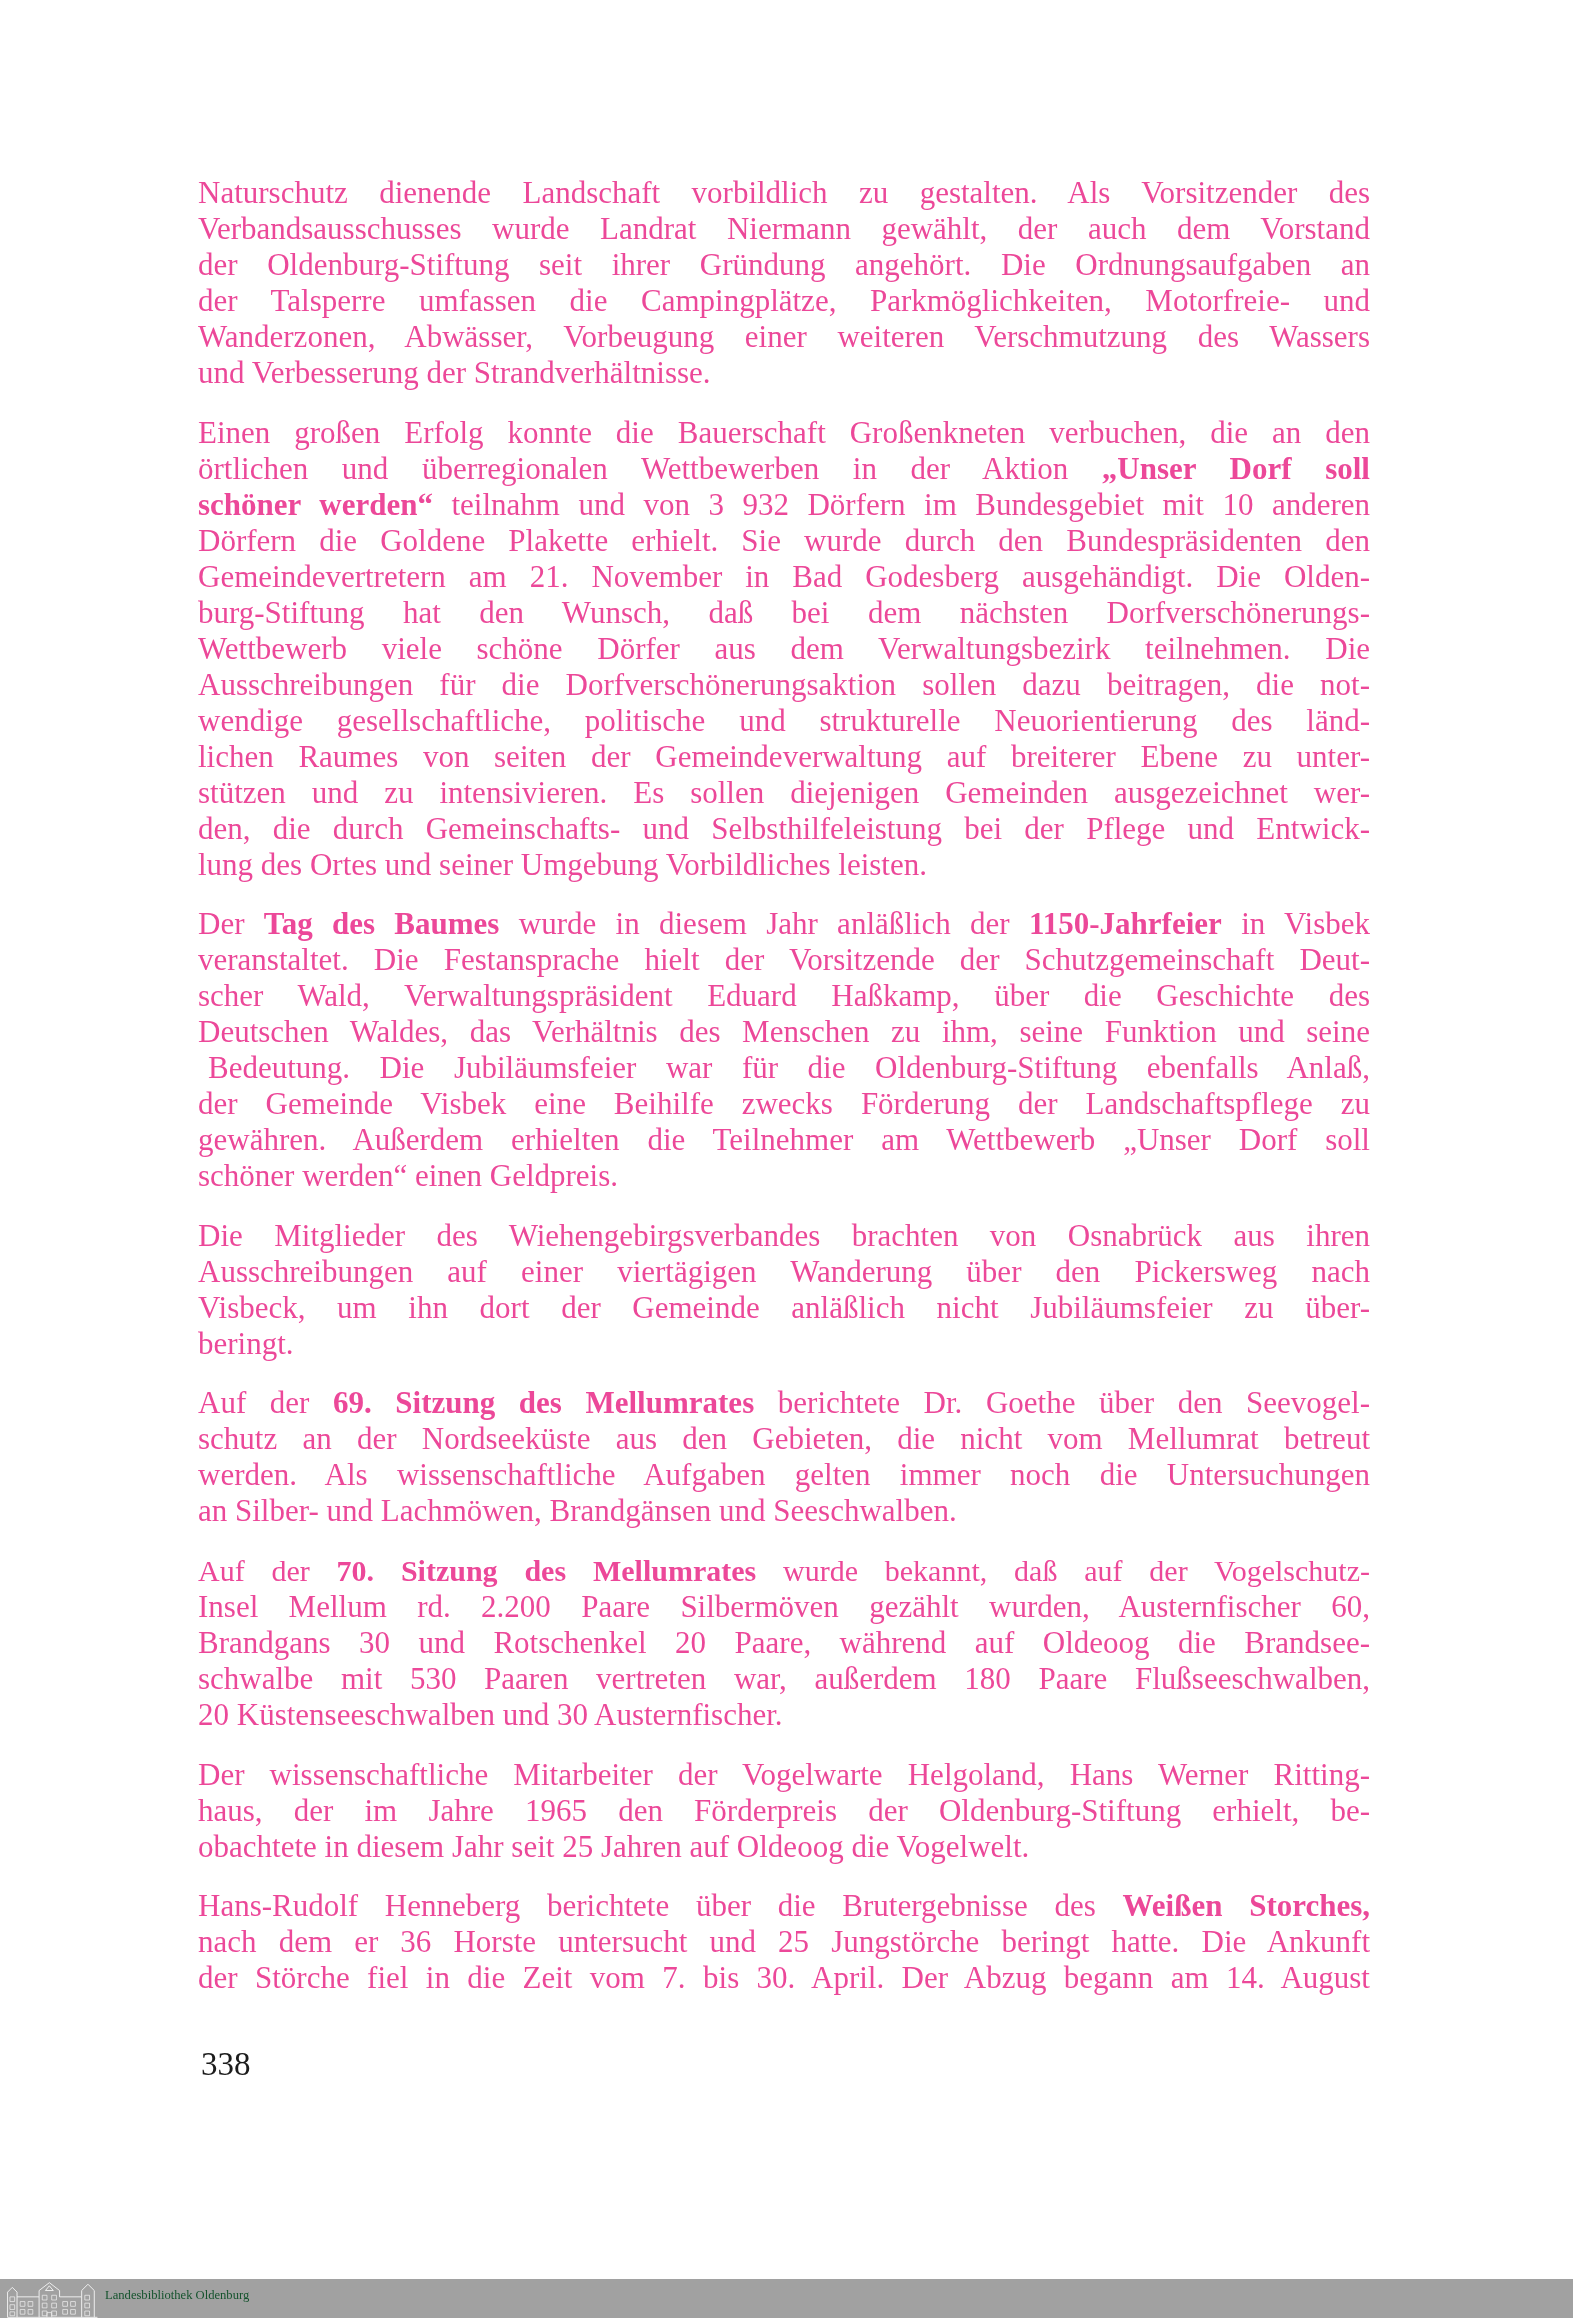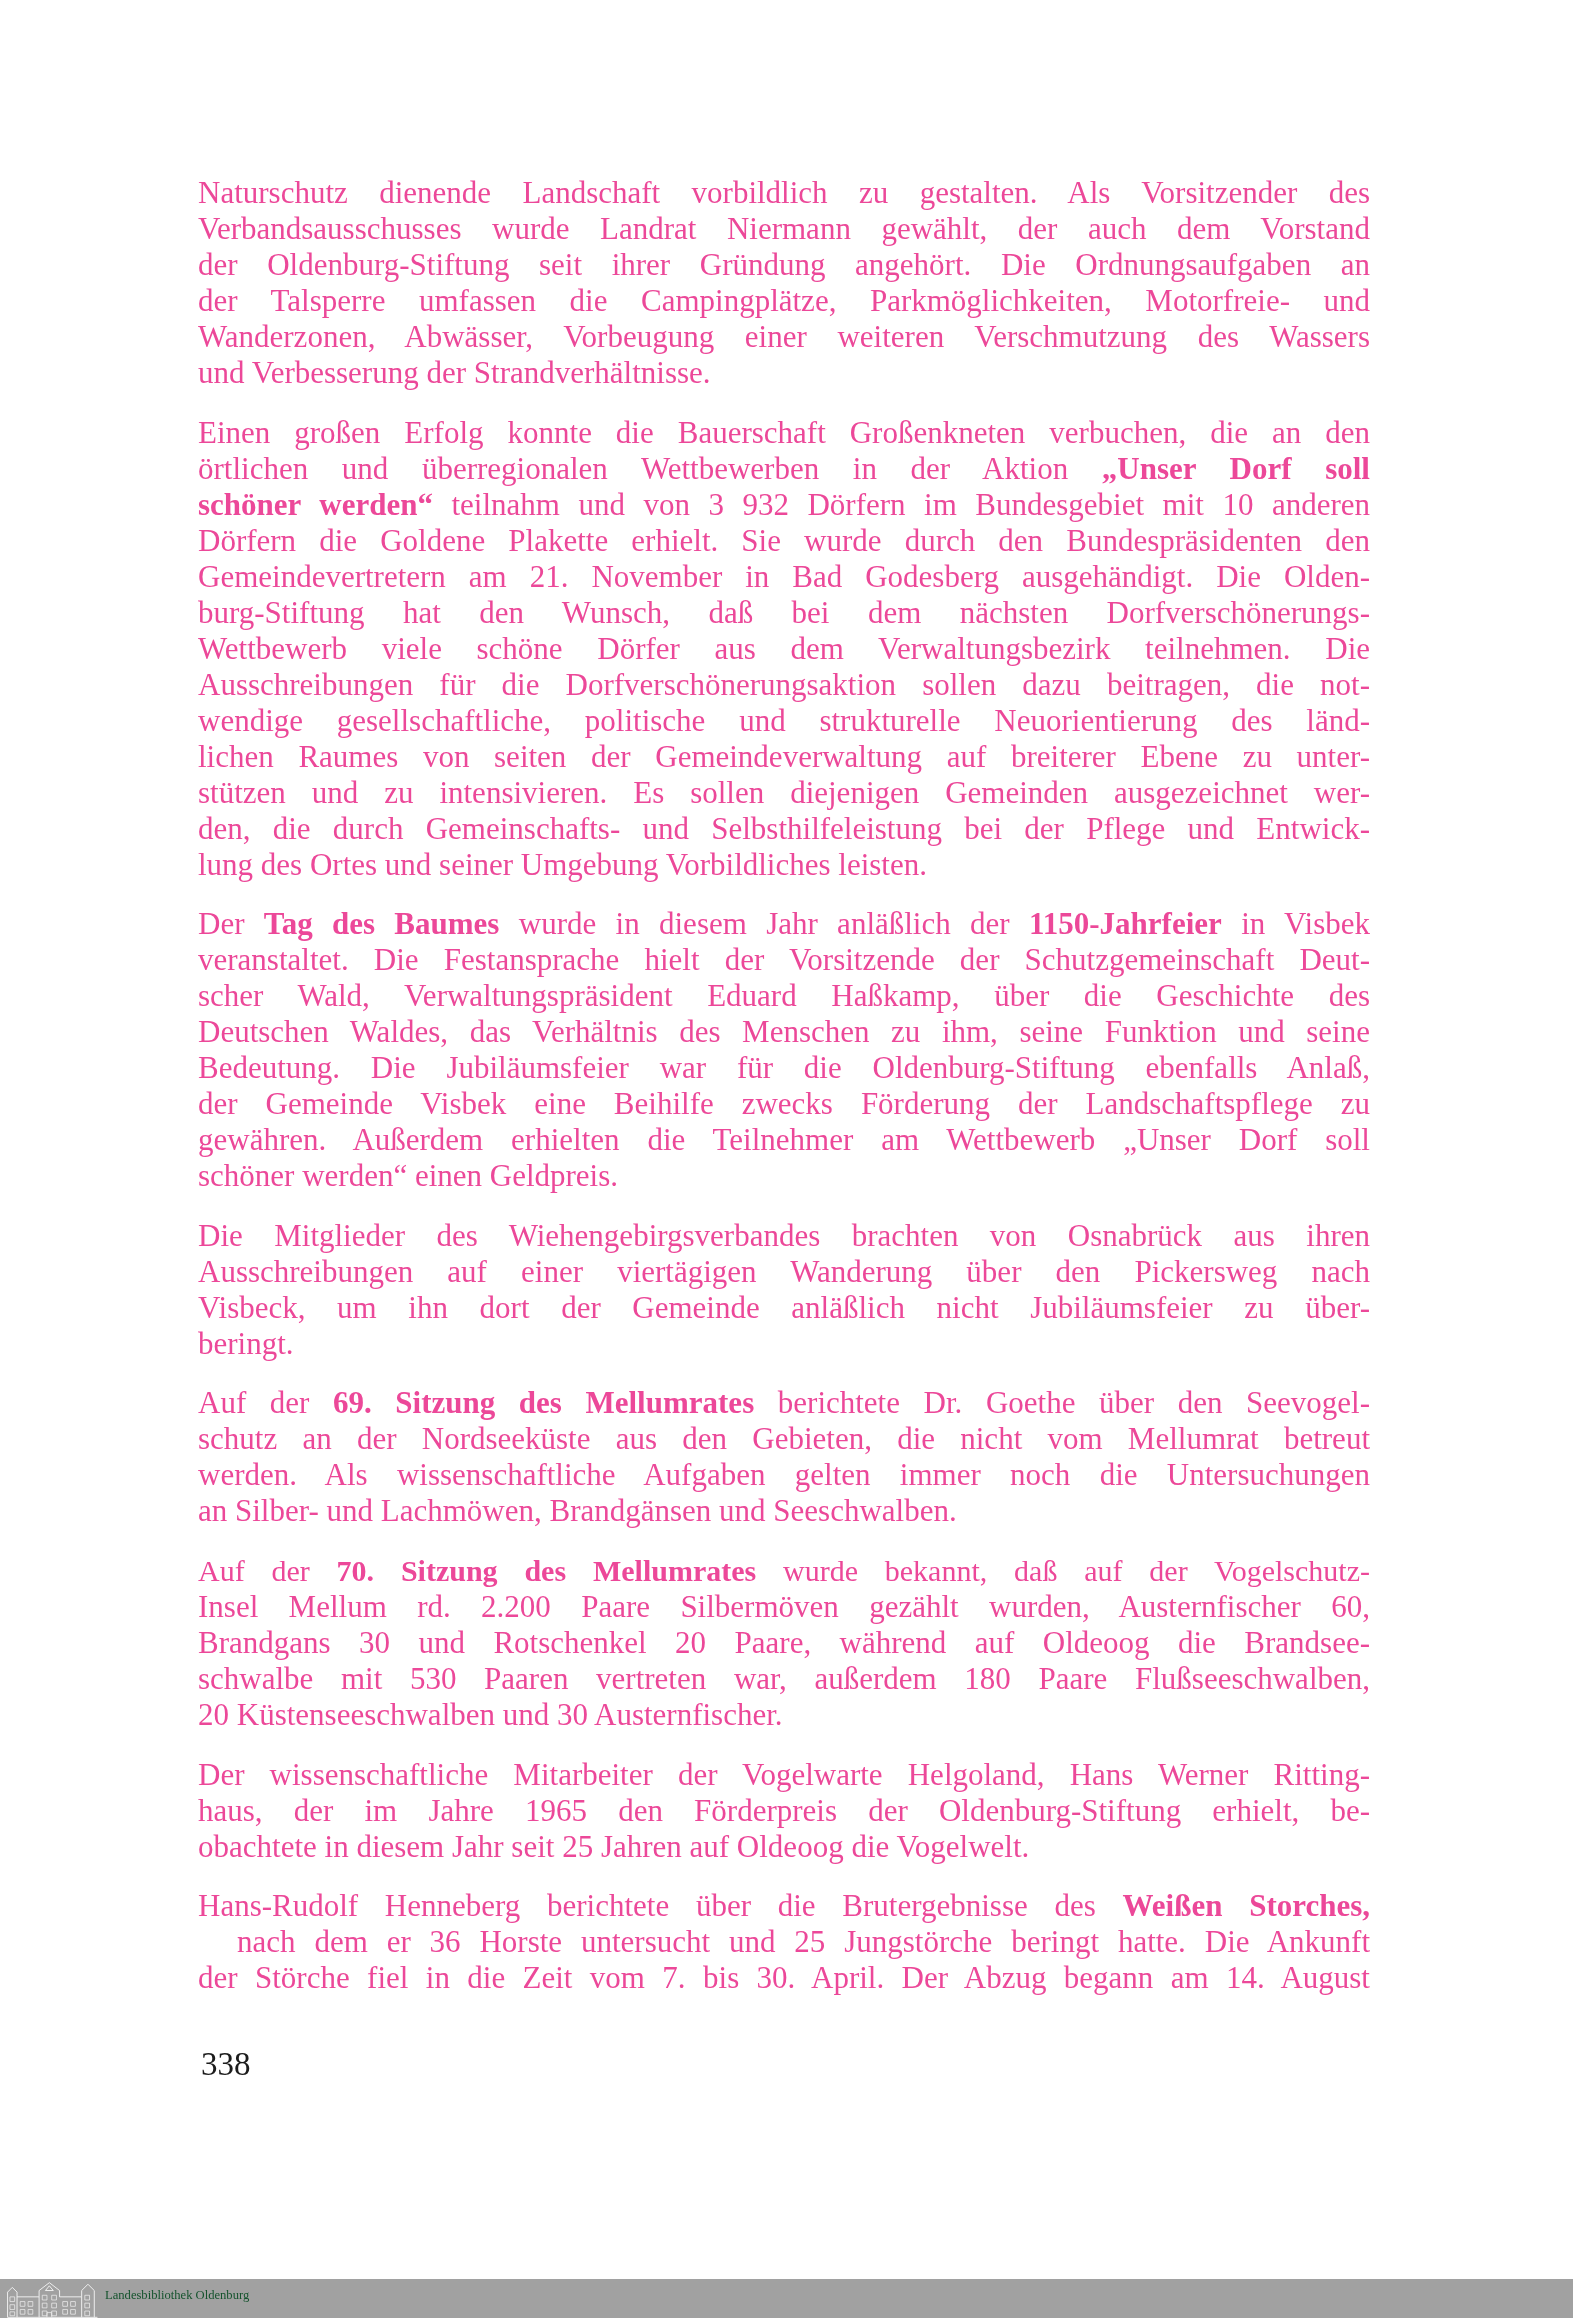--- a/index.html
+++ b/index.html
@@ -56,21 +56,21 @@
       <div class="line" style="white-space: normal;"><span class="">lichen Raumes von seiten der Gemeindeverwaltung auf breiterer Ebene zu unter-</span></div>
       <div class="line" style="white-space: normal;"><span class="">stützen und zu intensivieren. Es sollen diejenigen Gemeinden ausgezeichnet wer-</span></div>
       <div class="line" style="white-space: normal;"><span class="">den, die durch Gemeinschafts- und Selbsthilfeleistung bei der Pflege und Entwick-</span></div>
       <div class="line last" style="white-space: normal;"><span class="">lung des Ortes und seiner Umgebung Vorbildliches leisten.</span></div>
     </div>
     <div class="para">
       <div class="line" style="white-space: normal;"><span class="">Der </span><span class="b">Tag des Baumes</span><span class=""> wurde in diesem Jahr anläßlich der </span><span class="b">1150-Jahrfeier</span><span class=""> in Visbek</span></div>
       <div class="line" style="white-space: normal;"><span class="">veranstaltet. Die Festansprache hielt der Vorsitzende der Schutzgemeinschaft Deut-</span></div>
       <div class="line" style="white-space: normal;"><span class="">scher Wald, Verwaltungspräsident Eduard Haßkamp, über die Geschichte des</span></div>
       <div class="line" style="white-space: normal;"><span class="">Deutschen Waldes, das Verhältnis des Menschen zu ihm, seine Funktion und seine</span></div>
-      <div class="line" style="white-space: normal;"><span class="">Bedeutung. Die Jubiläumsfeier war für die Oldenburg-Stiftung ebenfalls Anlaß,</span></div>
+      <div class="line" style="white-space: normal; margin-left: 10px;"><span class="">Bedeutung. Die Jubiläumsfeier war für die Oldenburg-Stiftung ebenfalls Anlaß,</span></div>
       <div class="line" style="white-space: normal;"><span class="">der Gemeinde Visbek eine Beihilfe zwecks Förderung der Landschaftspflege zu</span></div>
       <div class="line" style="white-space: normal;"><span class="">gewähren. Außerdem erhielten die Teilnehmer am Wettbewerb „Unser Dorf soll</span></div>
       <div class="line last" style="white-space: normal;"><span class="">schöner werden“ einen Geldpreis.</span></div>
     </div>
     <div class="para">
       <div class="line" style="white-space: normal;"><span class="">Die Mitglieder des Wiehengebirgsverbandes brachten von Osnabrück aus ihren</span></div>
       <div class="line" style="white-space: normal;"><span class="">Ausschreibungen auf einer viertägigen Wanderung über den Pickersweg nach</span></div>
       <div class="line" style="white-space: normal;"><span class="">Visbeck, um ihn dort der Gemeinde anläßlich nicht Jubiläumsfeier zu über-</span></div>
       <div class="line last" style="white-space: normal;"><span class="">beringt.</span></div>
     </div>
@@ -87,21 +87,21 @@
       <div class="line" style="white-space: normal;"><span class="">schwalbe mit 530 Paaren vertreten war, außerdem 180 Paare Flußseeschwalben,</span></div>
       <div class="line last" style="white-space: normal;"><span class="">20 Küstenseeschwalben und 30 Austernfischer.</span></div>
     </div>
     <div class="para">
       <div class="line" style="white-space: normal;"><span class="">Der wissenschaftliche Mitarbeiter der Vogelwarte Helgoland, Hans Werner Ritting-</span></div>
       <div class="line" style="white-space: normal;"><span class="">haus, der im Jahre 1965 den Förderpreis der Oldenburg-Stiftung erhielt, be-</span></div>
       <div class="line last" style="white-space: normal;"><span class="">obachtete in diesem Jahr seit 25 Jahren auf Oldeoog die Vogelwelt.</span></div>
     </div>
     <div class="para">
       <div class="line" style="white-space: normal;"><span class="">Hans-Rudolf Henneberg berichtete über die Brutergebnisse des </span><span class="b">Weißen Storches,</span></div>
-      <div class="line" style="white-space: normal; margin-left: 39px;"><span class="">nach dem er 36 Horste untersucht und 25 Jungstörche beringt hatte. Die Ankunft</span></div>
+      <div class="line" style="white-space: normal;"><span class="">nach dem er 36 Horste untersucht und 25 Jungstörche beringt hatte. Die Ankunft</span></div>
       <div class="line" style="white-space: normal;"><span class="">der Störche fiel in die Zeit vom 7. bis 30. April. Der Abzug begann am 14. August</span></div>
     </div>
   </div>
 
 <div class="pagenum">338</div>
 
 <div class="footer">
   <svg class="logo" viewBox="0 0 118 48">
     <g fill="none" stroke="#f2f2f2" stroke-width="1.2">
       <path d="M2 46 V14 L8 8 L14 14 V46"></path>

